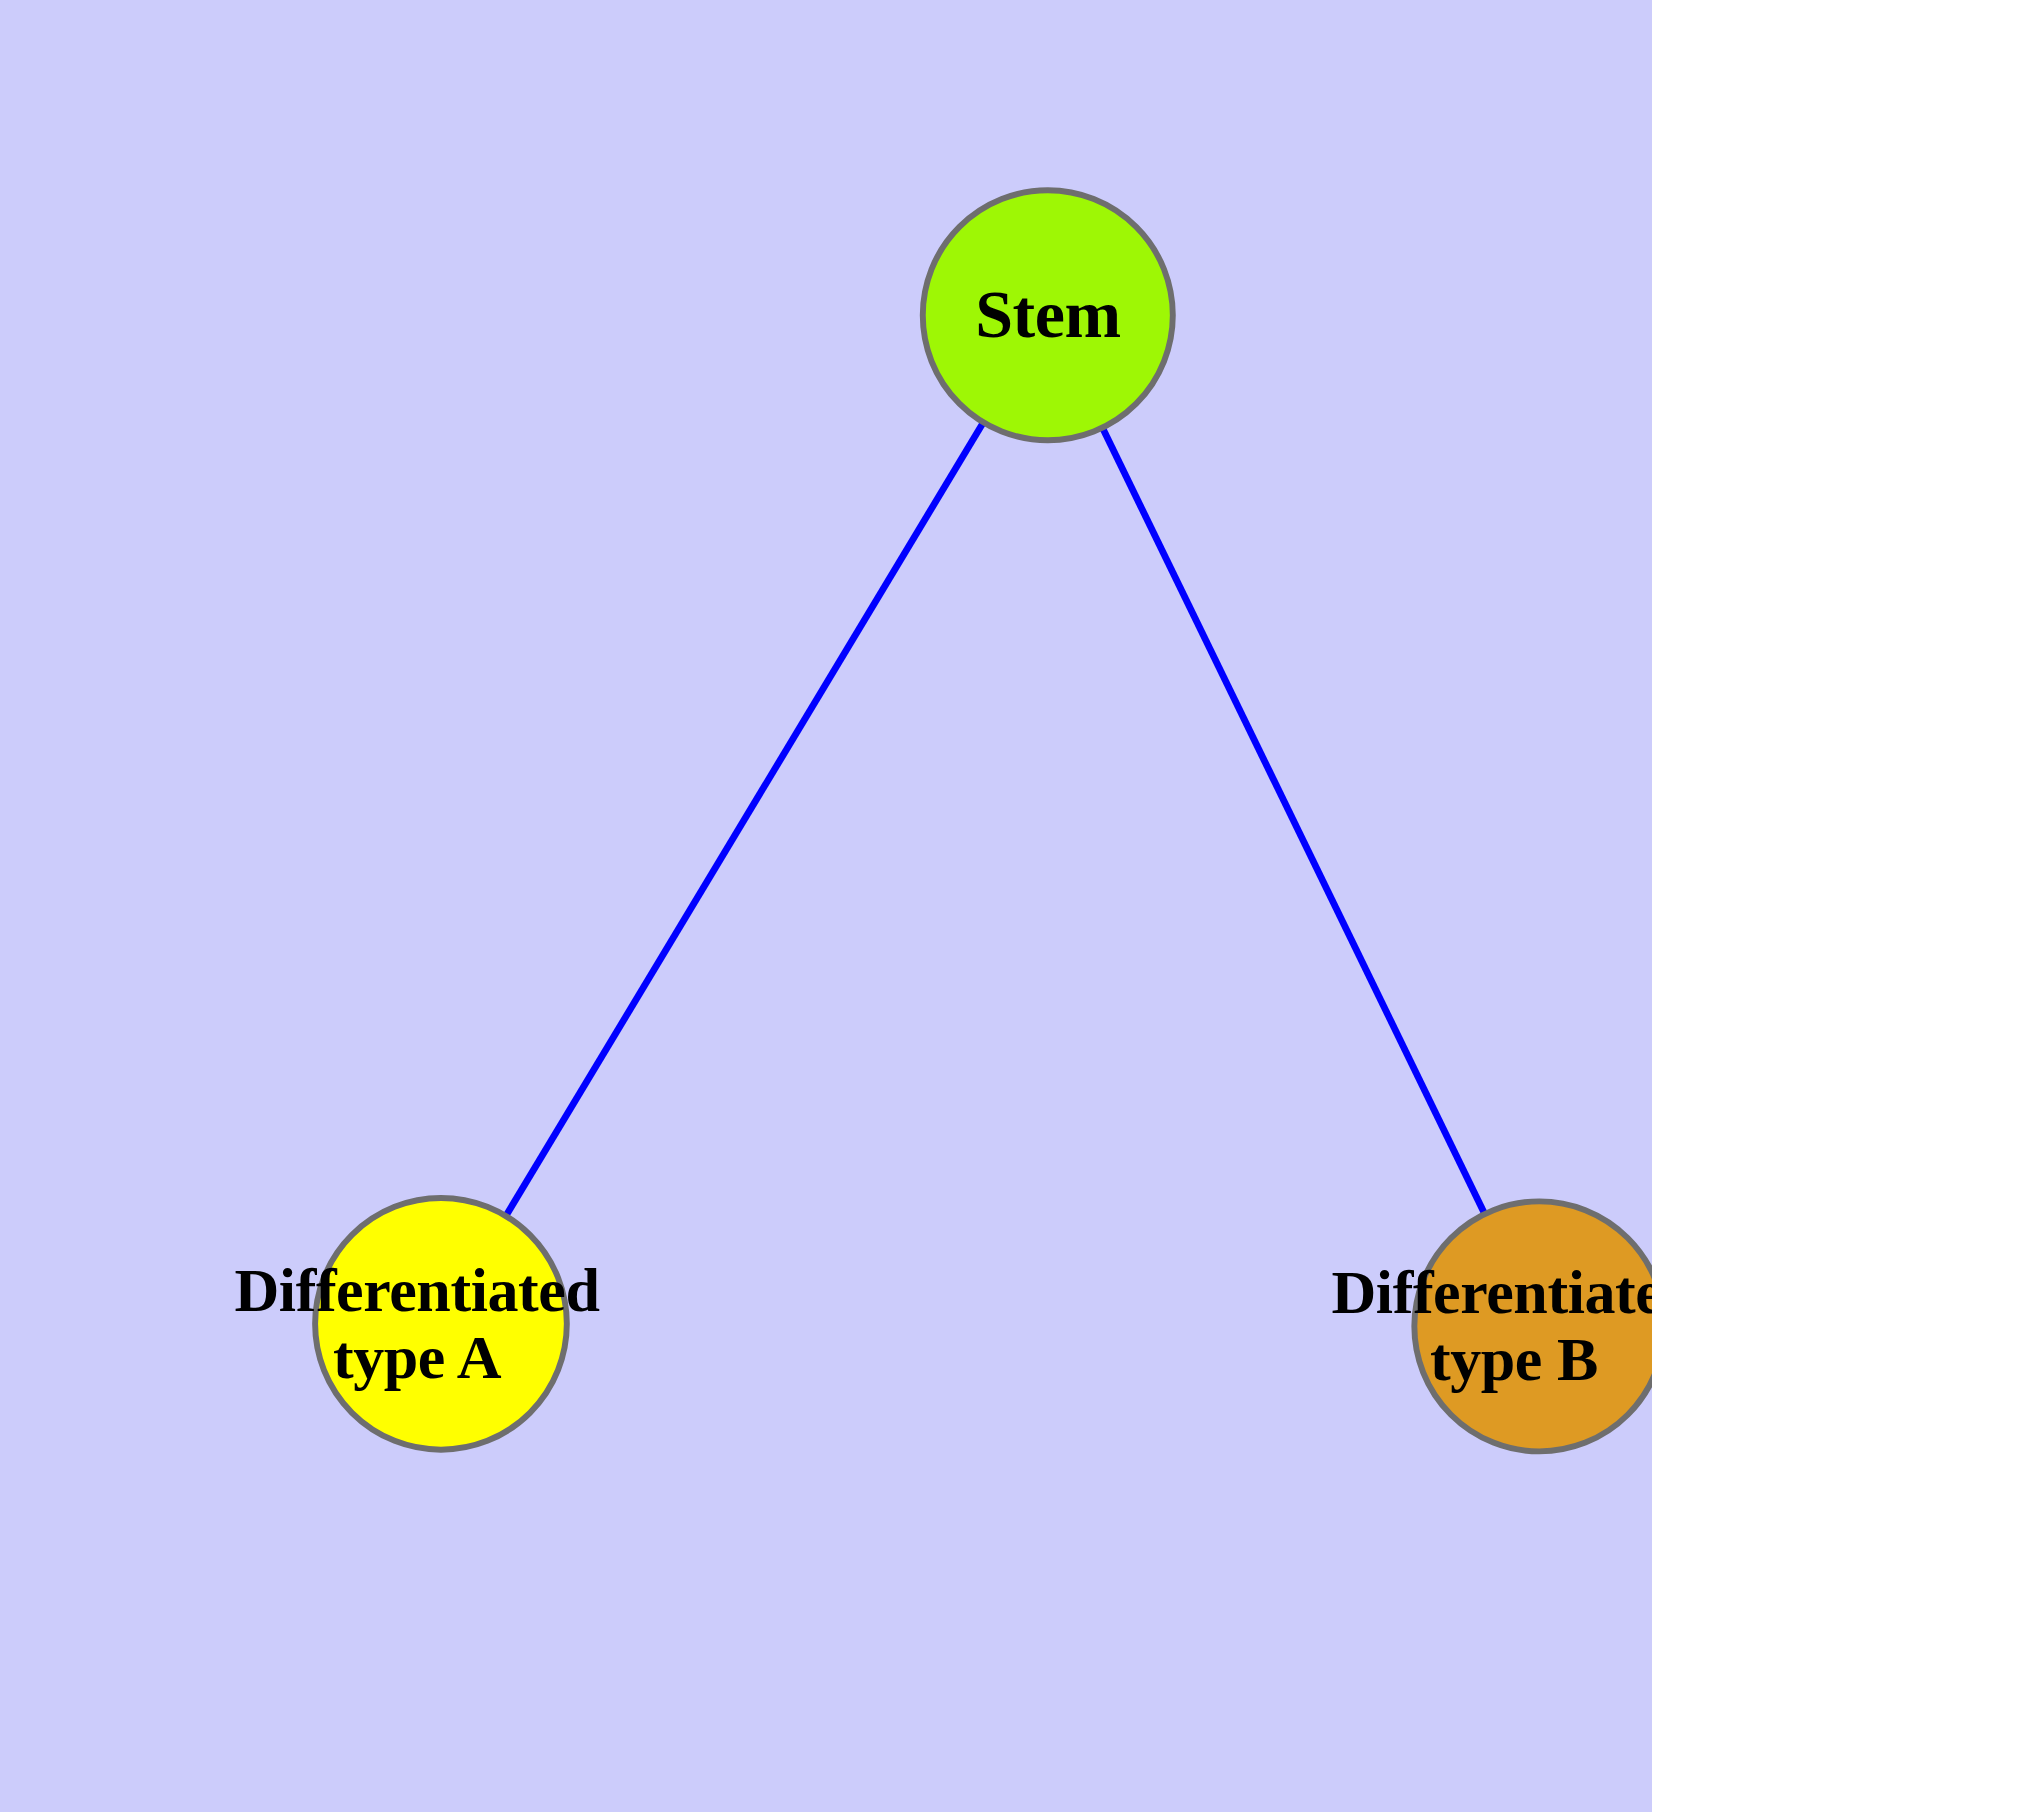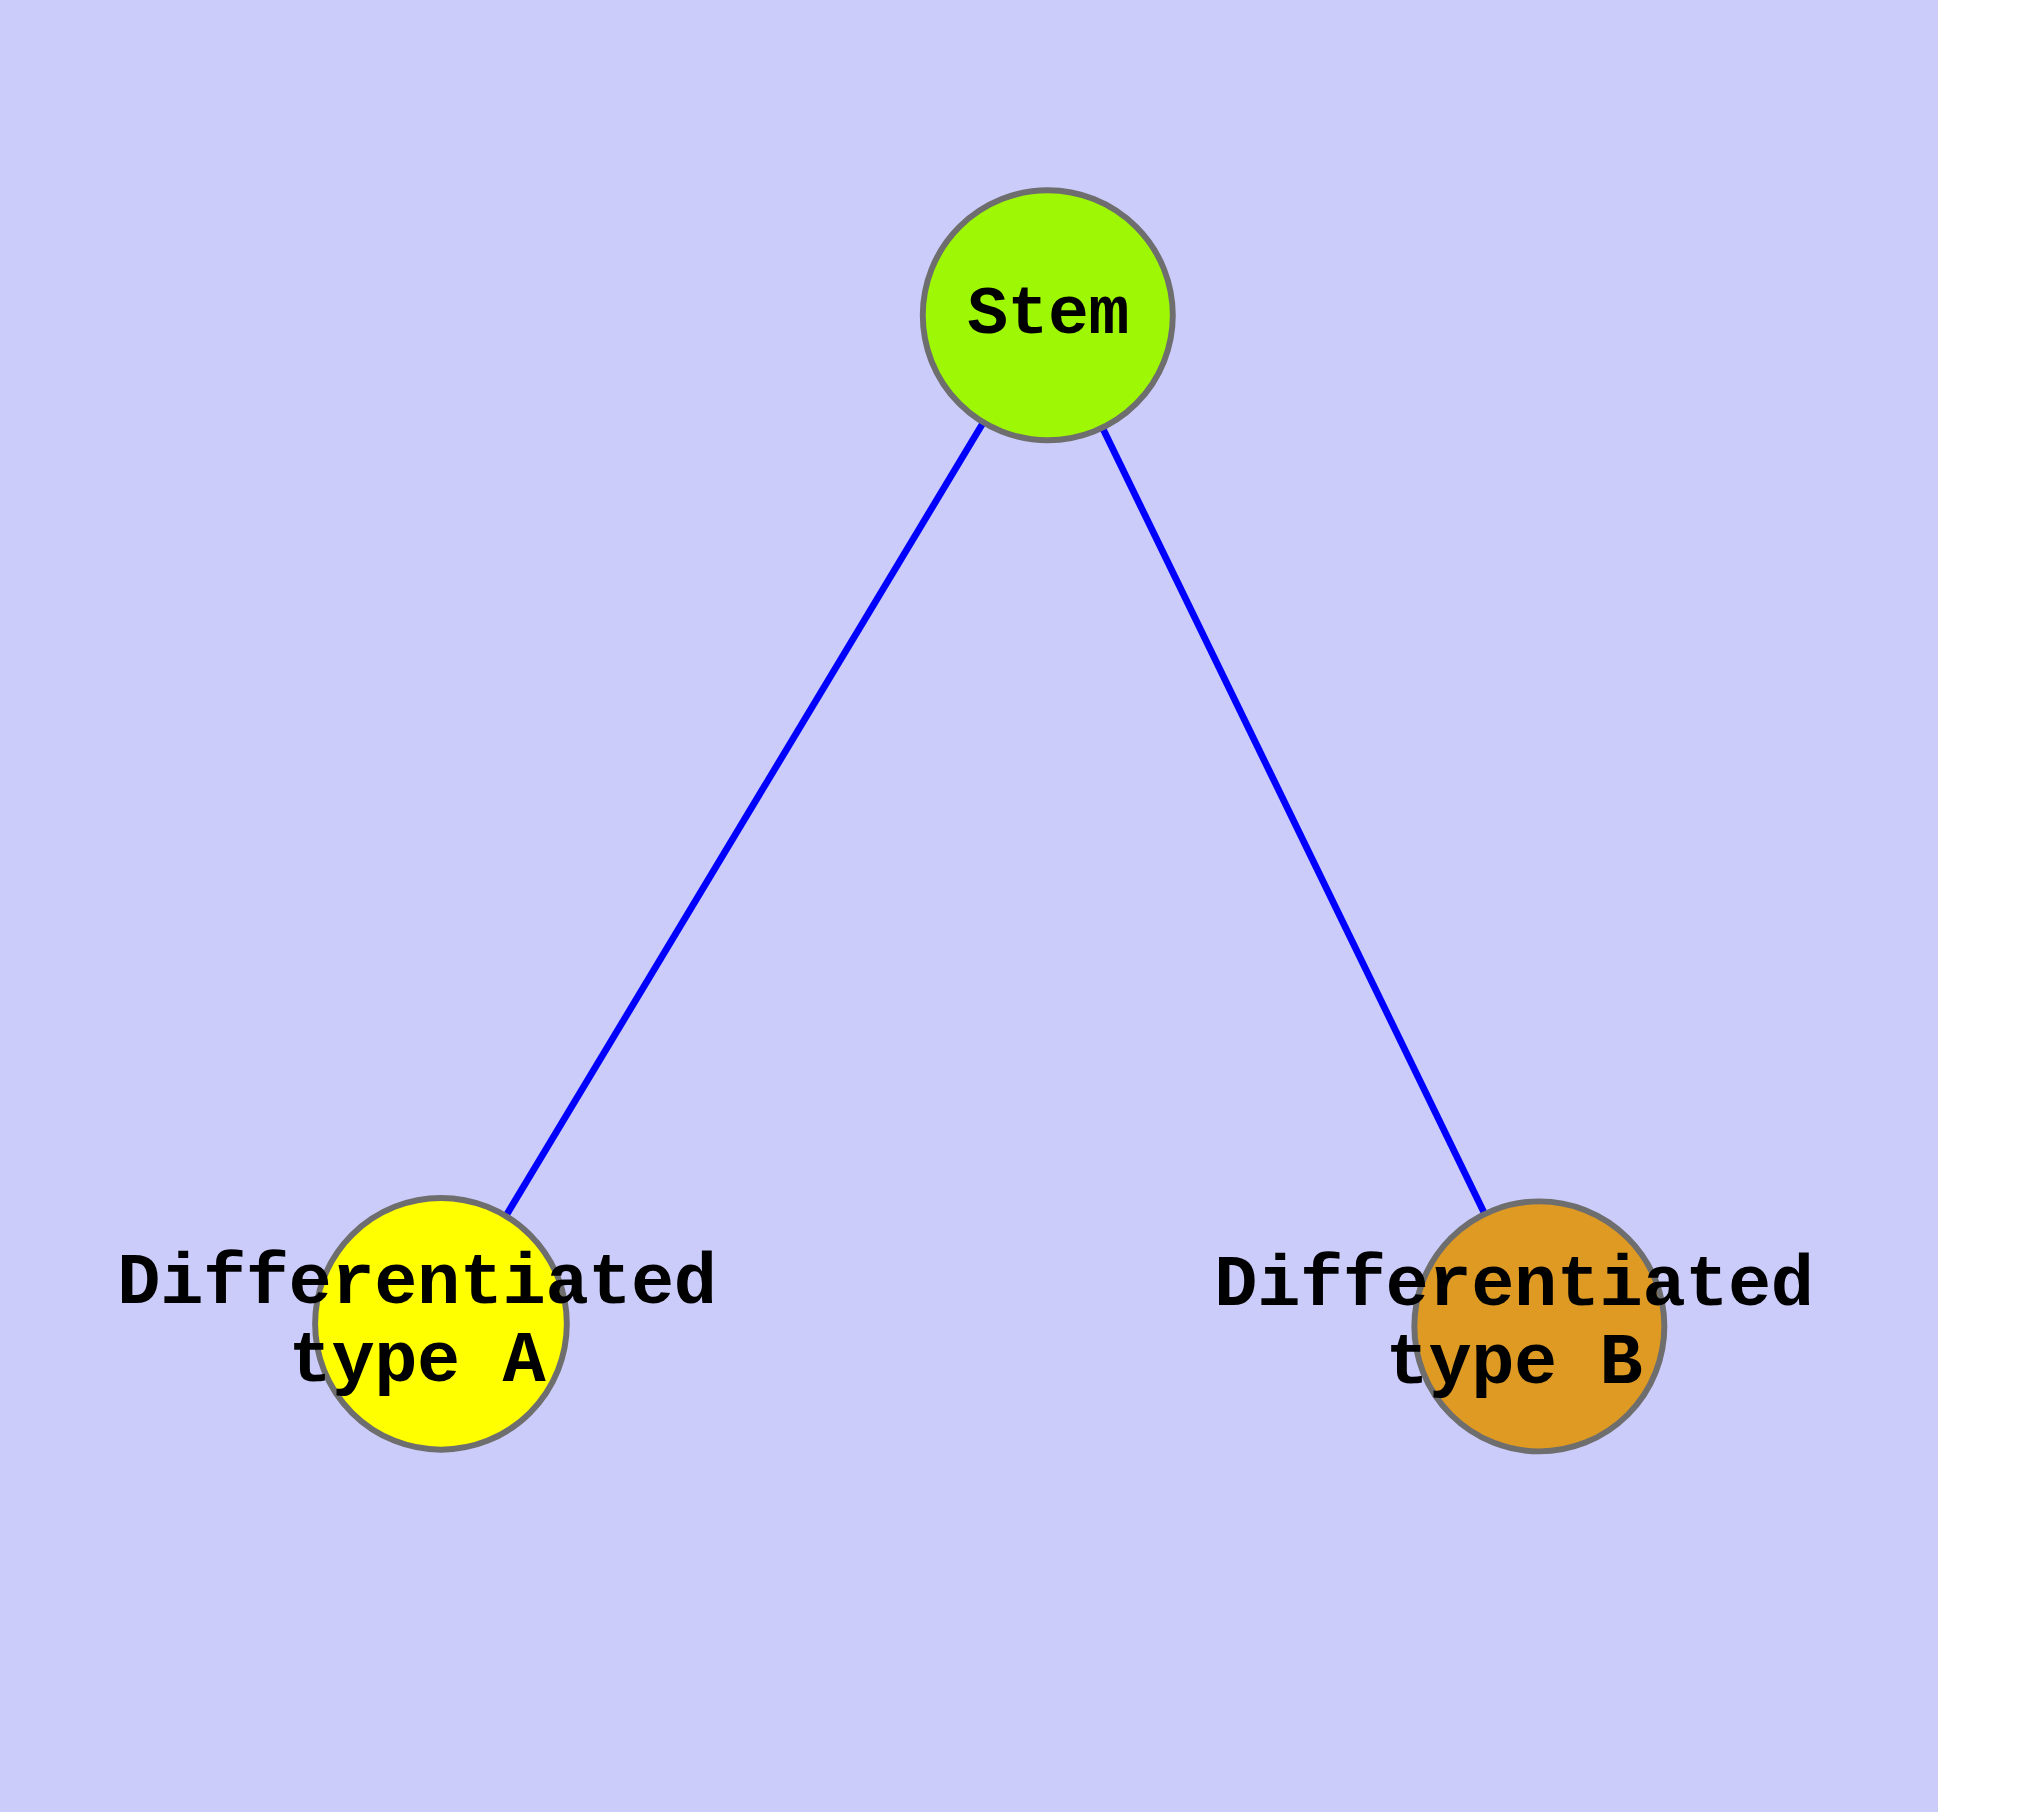--- a/index.html
+++ b/index.html
@@ -2,24 +2,24 @@
 <html style="font-size:13.6px"><head>
 <meta charset="utf-8">
 <style>
   html, body {
     margin: 0;
     padding: 0;
     background: #ffffff;
   }
   #canvas {
     position: relative;
-    width: 1938px;
+    width: 1652px;
     height: 1812px;
     overflow: hidden;
-    font-family: Liberation Mono, monospace;
+    font-family: Liberation Serif, serif;
   }
   #bg-rect {
     position: absolute;
     left: 0;
     top: 0;
     width: 2021px;
     height: 1812px;
     background: #ccccfb;
   }
   #graph-svg {
@@ -37,21 +37,21 @@
     white-space: pre;
     line-height: 1.08;
     letter-spacing: -0.4px;
     transform: translate(-50%, -50%);
     pointer-events: none;
   }
   #label-stem {
     font-size: 68px;
   }
   #label-type-a, #label-type-b {
-    font-size: 72px;
+    font-size: 62px;
   }
 </style>
 </head>
 <body>
 
 <div id="canvas">
 
   <div id="bg-rect"></div>
 
   <svg id="graph-svg" viewBox="0 0 2384 2138">

